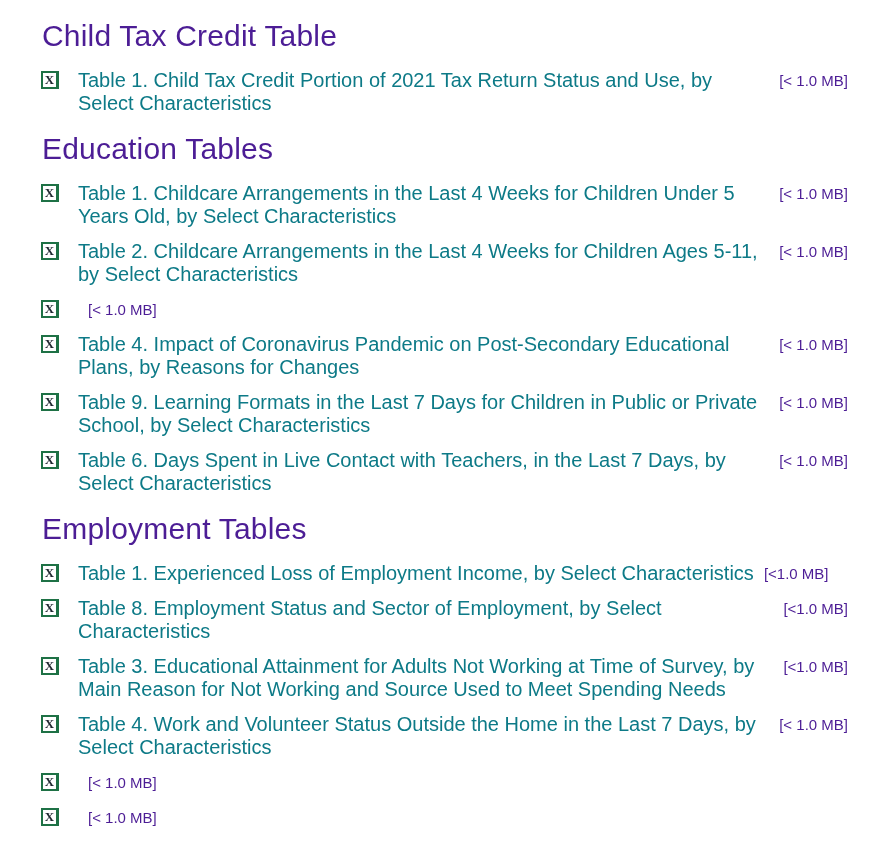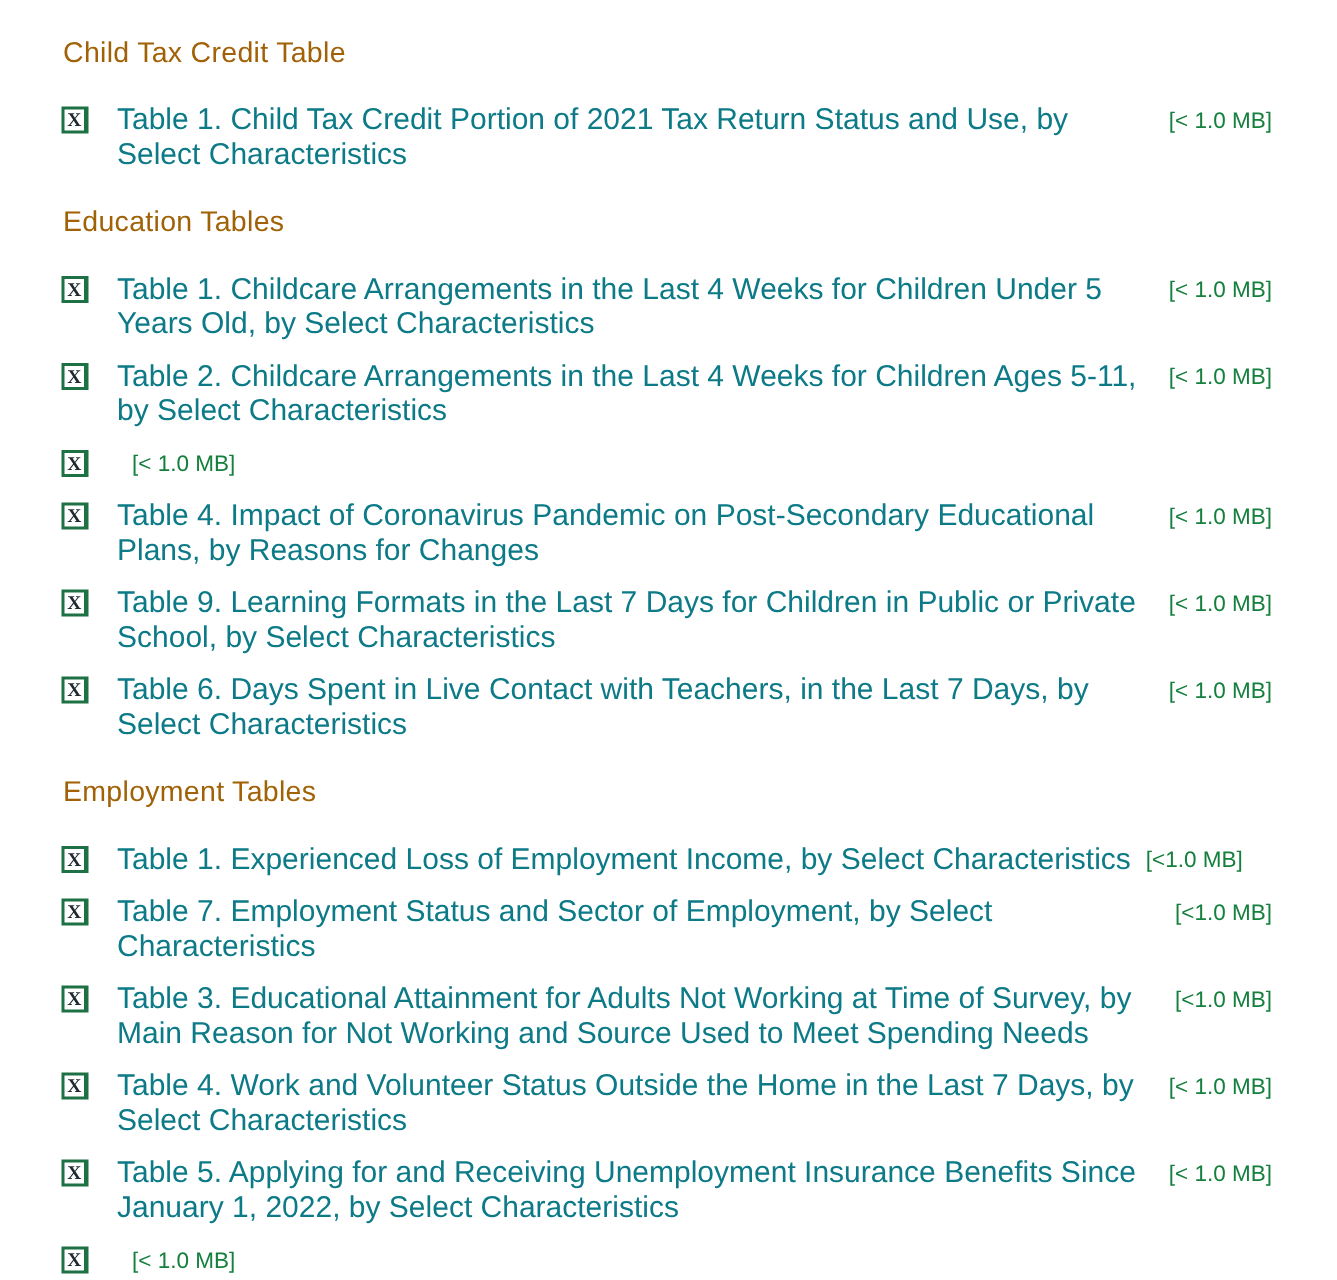--- a/index.html
+++ b/index.html
@@ -8,23 +8,23 @@
     width: 891px;
     min-height: 853px;
     font-family: "Liberation Sans", sans-serif;
   }
   .page { padding: 20px 43px 24px 41px; }
 
   section.table-section { margin: 0; }
   section.table-section + section.table-section { margin-top: 18px; }
 
   h2.section-heading {
-    font-size: 19px;
+    font-size: 30px;
     font-weight: 400;
-    color: #a16207;
+    color: #4c1d95;
     letter-spacing: 0.2px;
     line-height: 32px;
     margin: 0 0 17px 1px;
   }
 
   ul.file-list { list-style: none; margin: 0; padding: 0; }
 
   li.file-row {
     display: flex;
     align-items: flex-start;
@@ -55,21 +55,21 @@
     font-size: 20px;
     line-height: 23px;
     text-decoration: none;
     cursor: pointer;
   }
 
   .file-size {
     flex: 0 0 auto;
     white-space: nowrap;
     margin-left: 10px;
-    color: #15803d;
+    color: #4c1d95;
     font-size: 15px;
     line-height: 23px;
     text-align: center;
   }
 </style>
 </head>
 <body>
 
 <div class="page">
 
@@ -122,36 +122,35 @@
   <section class="table-section">
     <h2 class="section-heading">Employment Tables</h2>
     <ul class="file-list">
       <li class="file-row">
         <span class="xls-icon">X</span>
         <a class="file-link" href="#">Table 1. Experienced Loss of Employment Income, by Select Characteristics</a>
         <span class="file-size">[&lt;1.0 MB]</span>
       </li>
       <li class="file-row">
         <span class="xls-icon">X</span>
-        <a class="file-link" href="#">Table 7. Employment Status and Sector of Employment, by Select Characteristics</a>
+        <a class="file-link" href="#">Table 8. Employment Status and Sector of Employment, by Select Characteristics</a>
         <span class="file-size">[&lt;1.0 MB]</span>
       </li>
       <li class="file-row">
         <span class="xls-icon">X</span>
         <a class="file-link" href="#">Table 3. Educational Attainment for Adults Not Working at Time of Survey, by Main Reason for Not Working and Source Used to Meet Spending Needs</a>
         <span class="file-size">[&lt;1.0 MB]</span>
       </li>
       <li class="file-row">
         <span class="xls-icon">X</span>
         <a class="file-link" href="#">Table 4. Work and Volunteer Status Outside the Home in the Last 7 Days, by Select Characteristics</a>
         <span class="file-size">[&lt; 1.0 MB]</span>
       </li>
       <li class="file-row">
         <span class="xls-icon">X</span>
-        <a class="file-link" href="#">Table 5. Applying for and Receiving Unemployment Insurance Benefits Since January 1, 2022, by Select Characteristics</a>
         <span class="file-size">[&lt; 1.0 MB]</span>
       </li>
       <li class="file-row">
         <span class="xls-icon">X</span>
         <span class="file-size">[&lt; 1.0 MB]</span>
       </li>
     </ul>
   </section>
 
 </div>

